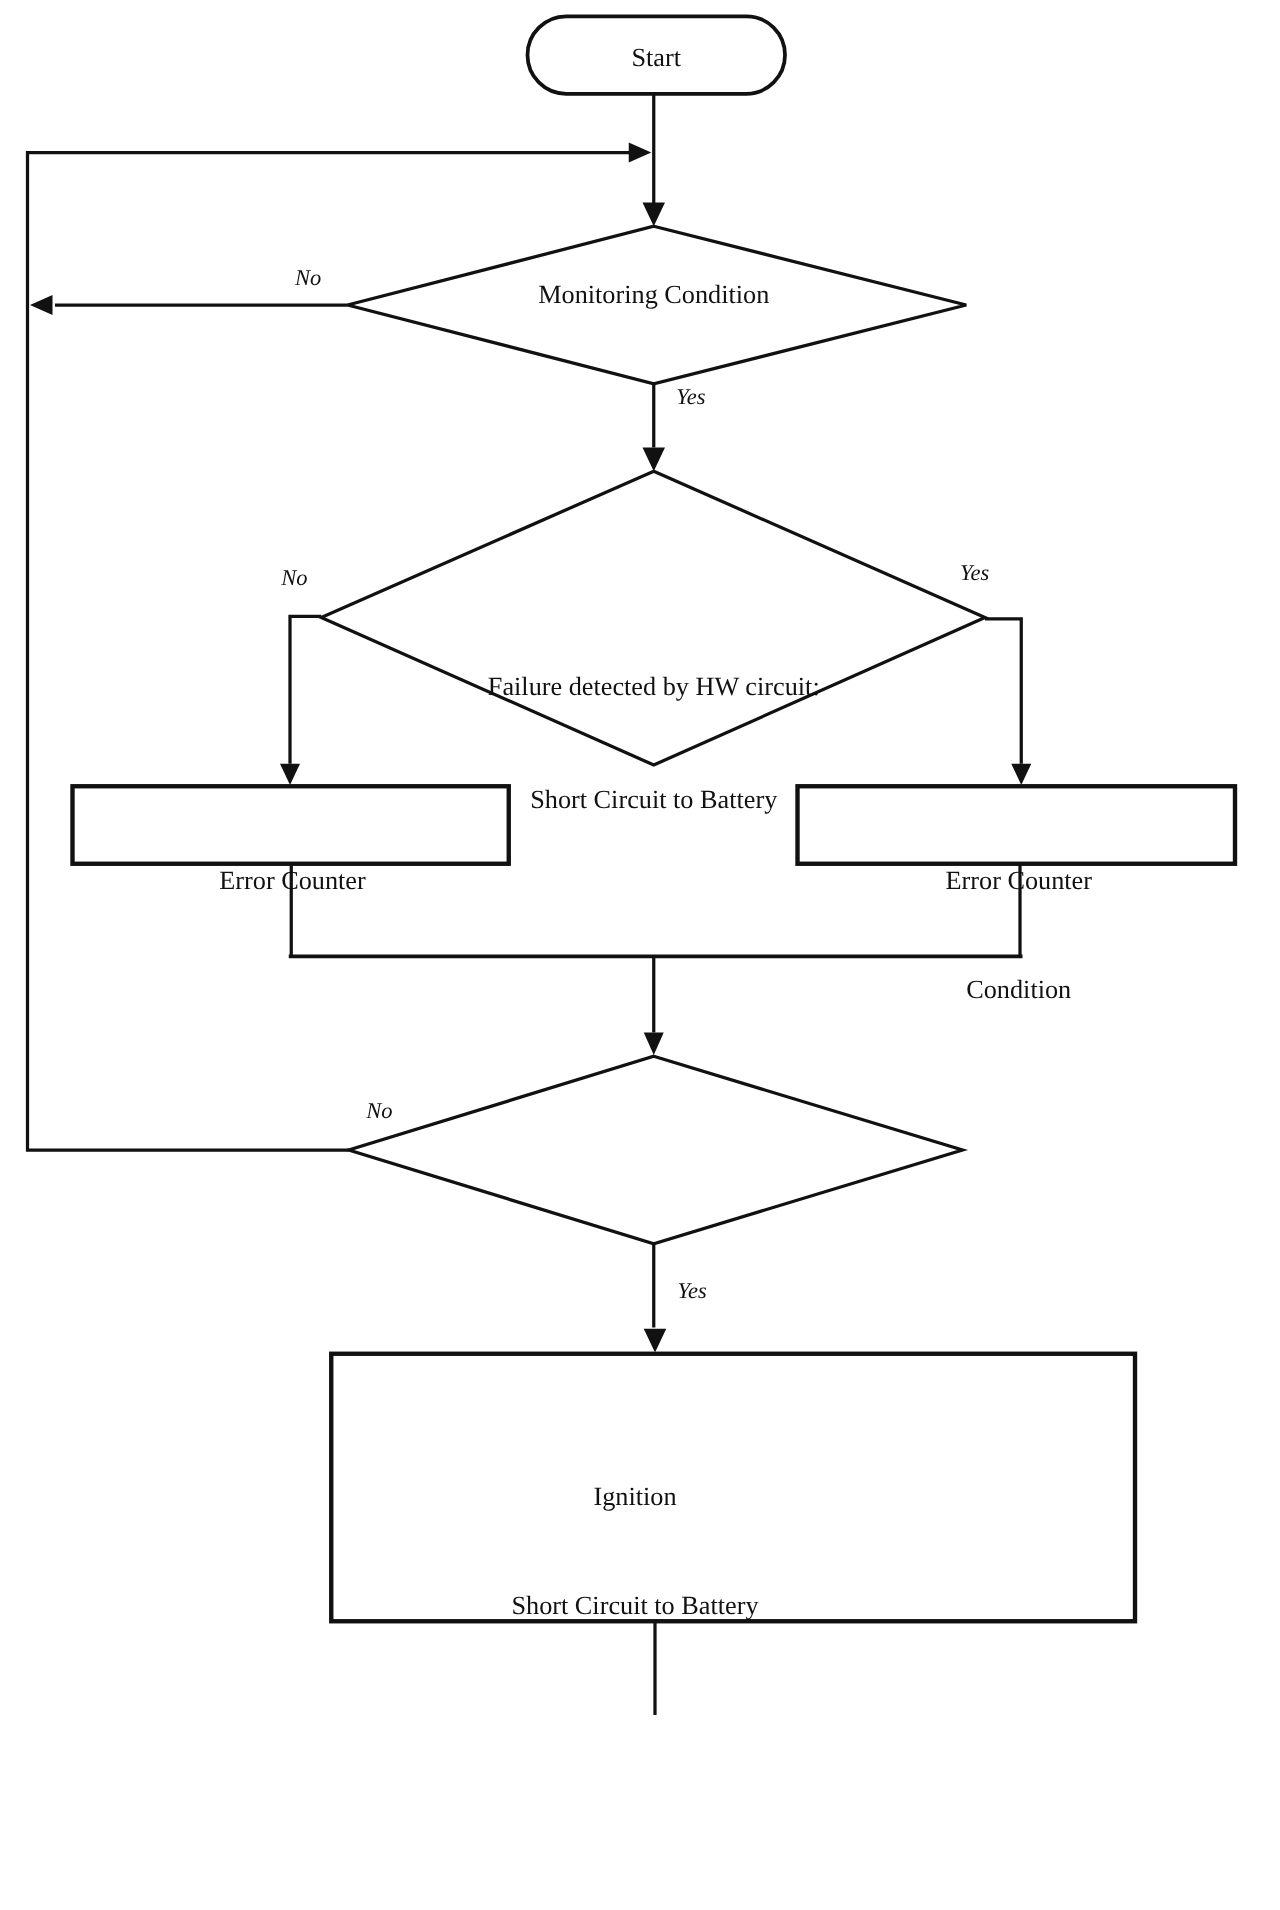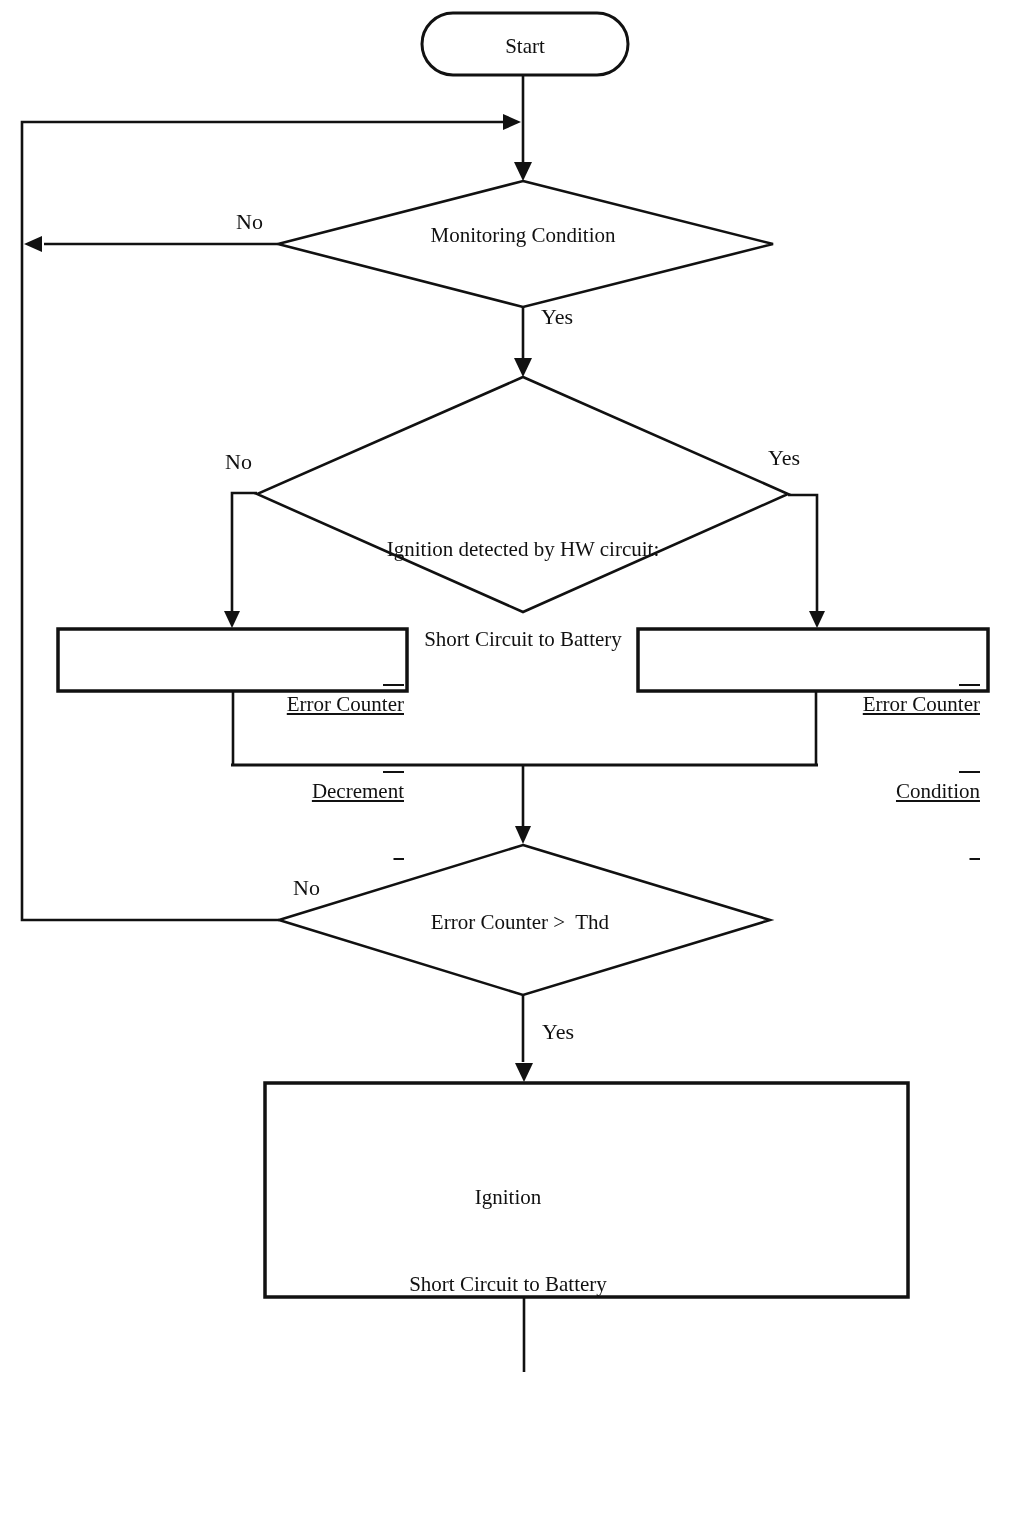--- a/index.html
+++ b/index.html
@@ -14,22 +14,22 @@
     color: #111111;
   }
   #wires { position: absolute; left: 0; top: 0; width: 1024px; height: 1528px; }
   .lbl {
     position: absolute;
     font-family: "Liberation Serif", "DejaVu Serif", serif;
     color: #111111;
     white-space: pre;
   }
   .node-lbl { font-size: 21px; line-height: 30px; text-align: center; }
-  .edge-lbl { font-size: 22px; line-height: 24px; }
-  .left-lbl { text-align: right; text-decoration: underline; }
+  .edge-lbl { font-size: 18px; line-height: 24px; font-style: italic; }
+  .left-lbl { text-align: center; }
 </style>
 </head>
 <body>
 
 <div id="canvas">
 
   <svg id="wires" viewBox="0 0 1024 1528" xmlns="http://www.w3.org/2000/svg">
     <g stroke="#111111" stroke-width="2.6" fill="none">
 
       <path d="M523 75 V164"></path>
@@ -79,37 +79,35 @@
     </g>
   </svg>
 
   <div class="lbl node-lbl" style="left:422px; top:31px; width:206px;">Start</div>
 
   <div class="lbl node-lbl" style="left:323px; top:220px; width:400px;">Monitoring Condition</div>
   <div class="lbl edge-lbl" style="left:236px; top:210px;">No</div>
   <div class="lbl edge-lbl" style="left:541px; top:305px;">Yes</div>
 
   <div class="lbl node-lbl" style="left:323px; top:474px; width:400px;">
-    <div>Ignition detected by HW circuit:</div>
+    <div>Failure detected by HW circuit:</div>
     <div>Short Circuit to Battery</div>
   </div>
   <div class="lbl edge-lbl" style="left:225px; top:450px;">No</div>
   <div class="lbl edge-lbl" style="left:768px; top:446px;">Yes</div>
 
   <div class="lbl node-lbl left-lbl" style="left:64px; top:632px; width:340px; line-height:29px;">
     <div>Error Counter</div>
-    <div>Decrement</div>
   </div>
 
   <div class="lbl node-lbl left-lbl" style="left:650px; top:632px; width:330px; line-height:29px;">
     <div>Error Counter</div>
     <div>Condition</div>
   </div>
 
-  <div class="lbl node-lbl" style="left:320px; top:907px; width:400px;">Error Counter &gt;  Thd</div>
   <div class="lbl edge-lbl" style="left:293px; top:876px;">No</div>
   <div class="lbl edge-lbl" style="left:542px; top:1020px;">Yes</div>
 
   <div class="lbl node-lbl" style="left:308px; top:1125px; width:400px; line-height:29px;">
     <div>Ignition</div>
     <div>Short Circuit to Battery</div>
   </div>
 
   <div class="lbl node-lbl" style="left:423px; top:1416px; width:200px; line-height:28px;">
     <div>Error</div>

